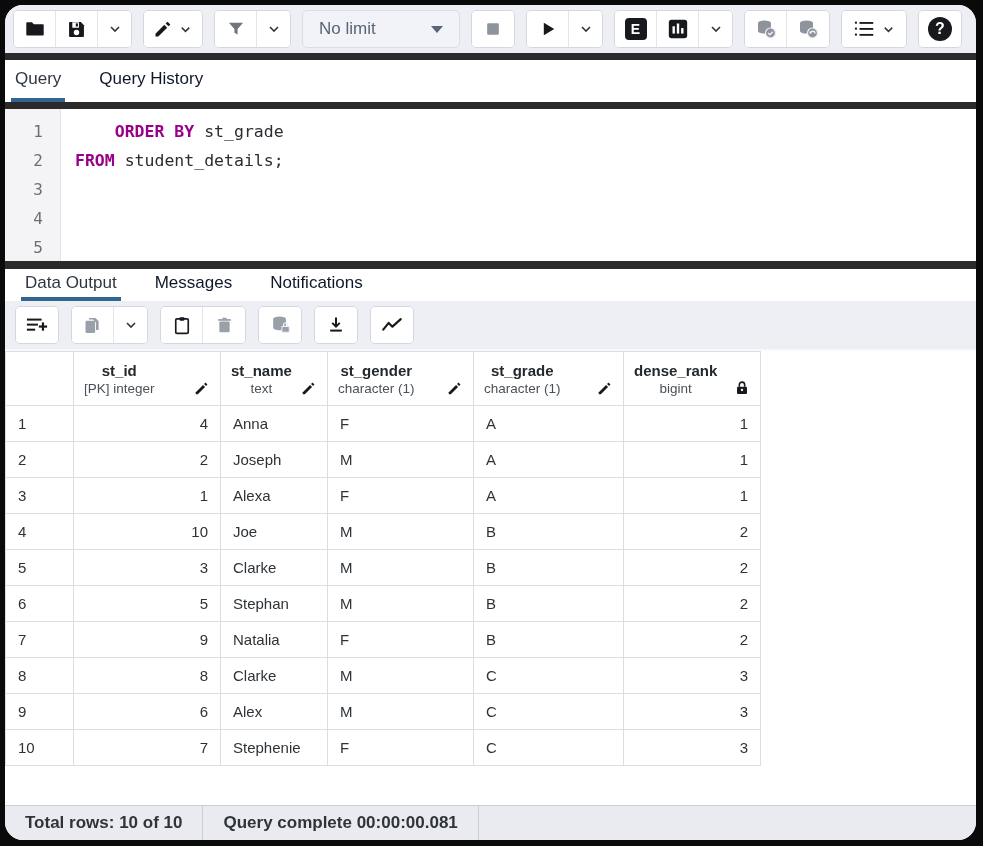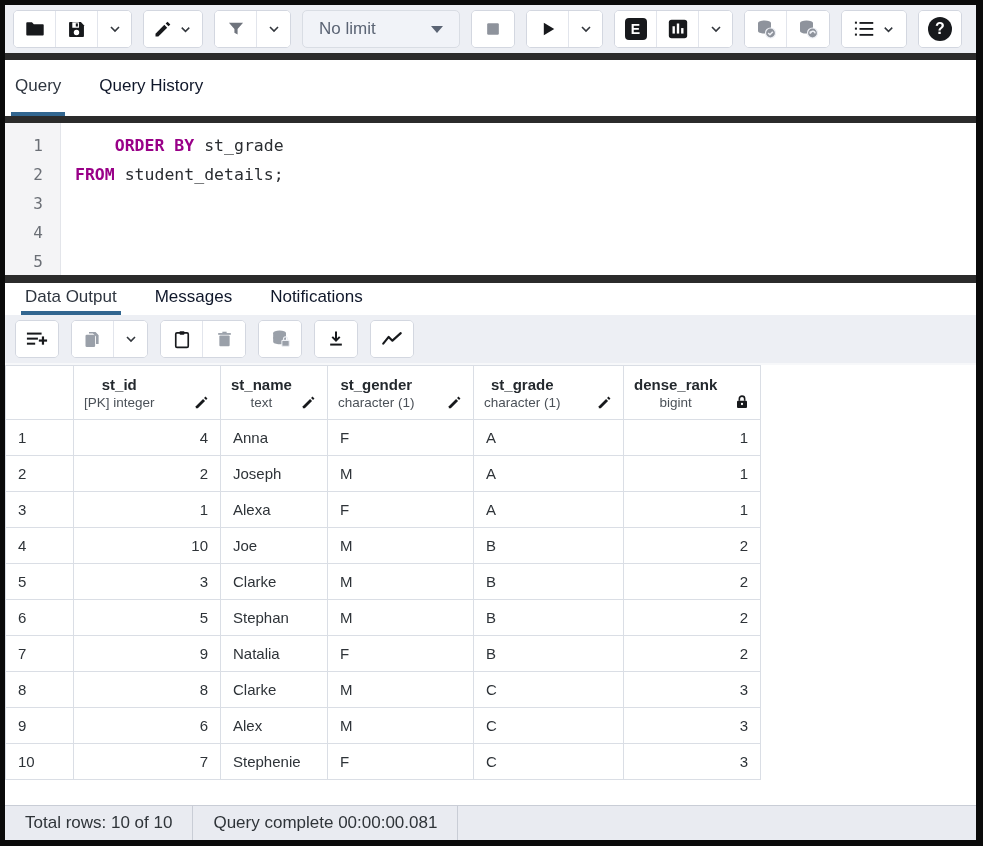--- a/index.html
+++ b/index.html
@@ -1,38 +1,38 @@
 <!DOCTYPE html>
 <html><head>
 <meta charset="utf-8">
 <style>
   * { margin:0; padding:0; box-sizing:border-box; }
   html,body { width:983px; height:846px; background:#fff; font-family:"Liberation Sans", sans-serif; }
   .frame { width:983px; height:846px; background:#0a0a0a; padding:5px 7px 6px 5px; }
-  .app { width:100%; height:100%; background:#fff; display:flex; flex-direction:column; overflow:hidden; }
+  .app { width:100%; height:100%; background:#fff; display:flex; flex-direction:column; overflow:hidden;border-radius:18px; }
 
   
   .toolbar { background:#edeff4; height:48px; display:flex; align-items:center; padding:0 8px; gap:11px; flex:0 0 auto; }
   .btn-group { display:flex; background:#fff; border:1px solid #d3d7e0; border-radius:5px; overflow:hidden; height:38px; }
   .tbtn { display:flex; align-items:center; justify-content:center; min-width:42px; height:100%; background:#fff; border:none; border-right:1px solid #e2e5ec; cursor:pointer; }
   .tbtn:last-child { border-right:none; }
   .tbtn.narrow { min-width:33px; }
   .limit-select { height:38px; width:158px; background:#f1f3f8; border:1px solid #d9dde4; border-radius:5px; display:flex; align-items:center; justify-content:space-between; padding:0 16px; cursor:pointer; }
   .limit-text { font-size:17px; color:#5b6474; }
   .caret-solid { width:0; height:0; border-left:6px solid transparent; border-right:6px solid transparent; border-top:7px solid #5b6474; }
   .glyph-badge { width:22px; height:22px; background:#17191c; color:#fff; border-radius:4px; font-size:14px; font-weight:bold; display:flex; align-items:center; justify-content:center; }
   .help-badge { width:24px; height:24px; background:#17191c; color:#fff; border-radius:50%; font-size:16px; font-weight:bold; display:flex; align-items:center; justify-content:center; }
 
   
   .splitter { background:#2b2b2b; flex:0 0 auto; }
   .sp1 { height:7px; } .sp2 { height:7px; } .sp3 { height:8px; }
 
   
   .tabrow { background:#fff; display:flex; align-items:stretch; padding-left:16px; flex:0 0 auto; }
-  .tabrow.editor { height:56px;padding-left:6px; }
+  .tabrow.editor { height:42px;padding-left:6px; }
   .tabrow.output { height:32px; }
   .tab { display:flex; align-items:center; padding:0 4px; margin-right:30px; font-size:17px; color:#0f172a; border-bottom:4px solid transparent; cursor:pointer; }
   .tab.active { border-bottom-color:#326690; color:#2f3640; }
 
   
   .editor { height:152px; display:flex; background:#fff; flex:0 0 auto; }
   .gutter { width:56px; background:#f4f4f6; border-right:1px solid #e3e5ea; padding-top:8px; flex:0 0 auto; }
   .gutter .ln { height:29px; line-height:29px; text-align:right; padding-right:17px; color:#6b6f76; font-family:"DejaVu Sans Mono", monospace; font-size:16px; }
   .code { padding:8px 0 0 14px; font-family:"DejaVu Sans Mono", monospace; font-size:16.5px; color:#2a2d31; }
   .code .cl { height:29px; line-height:29px; white-space:pre; }
@@ -51,21 +51,21 @@
   .th-name { font-size:15px; font-weight:bold; color:#24292e; line-height:19px; }
   .th-type { font-size:13.5px; color:#4b5158; line-height:17px; }
   td.num, th.rowhead { text-align:left; }
   td.r { text-align:right; }
   td.rownum { color:#3c4147; }
 
   .filler { flex:1 1 auto; background:#fff; }
 
   
   .statusbar { height:35px; background:#e9ebf1; border-top:1px solid #c9cdd6; display:flex; align-items:stretch; flex:0 0 auto; font-size:17px; color:#2f3439; }
-  .status-seg { display:flex; align-items:center; padding:0 20px; border-right:1px solid #c9cdd6; }
+  .status-seg { display:flex; align-items:center; padding:0 20px; border-right:1px solid #c9cdd6;font-weight:bold; }
 
   svg { display:block; }
 </style>
 </head>
 <body>
 
 <div class="frame">
   <div class="app">
 
     <div class="toolbar">

